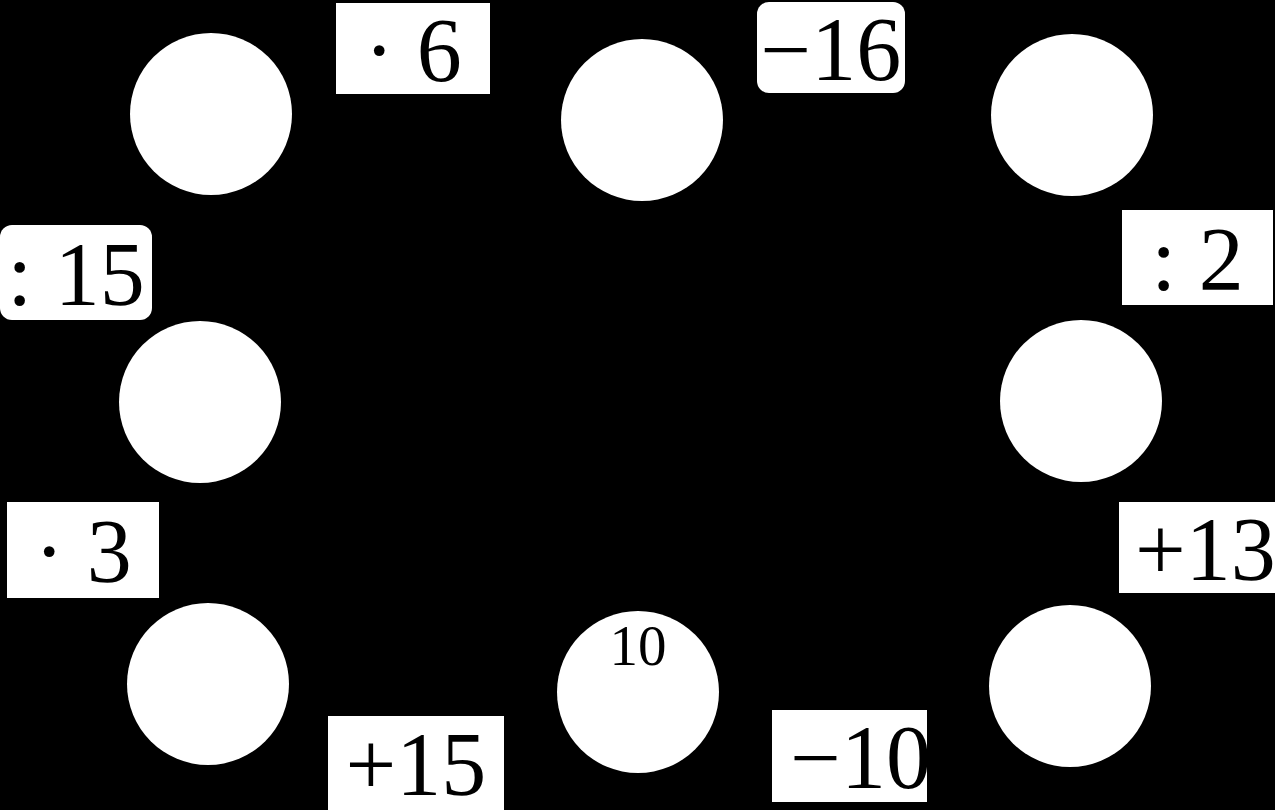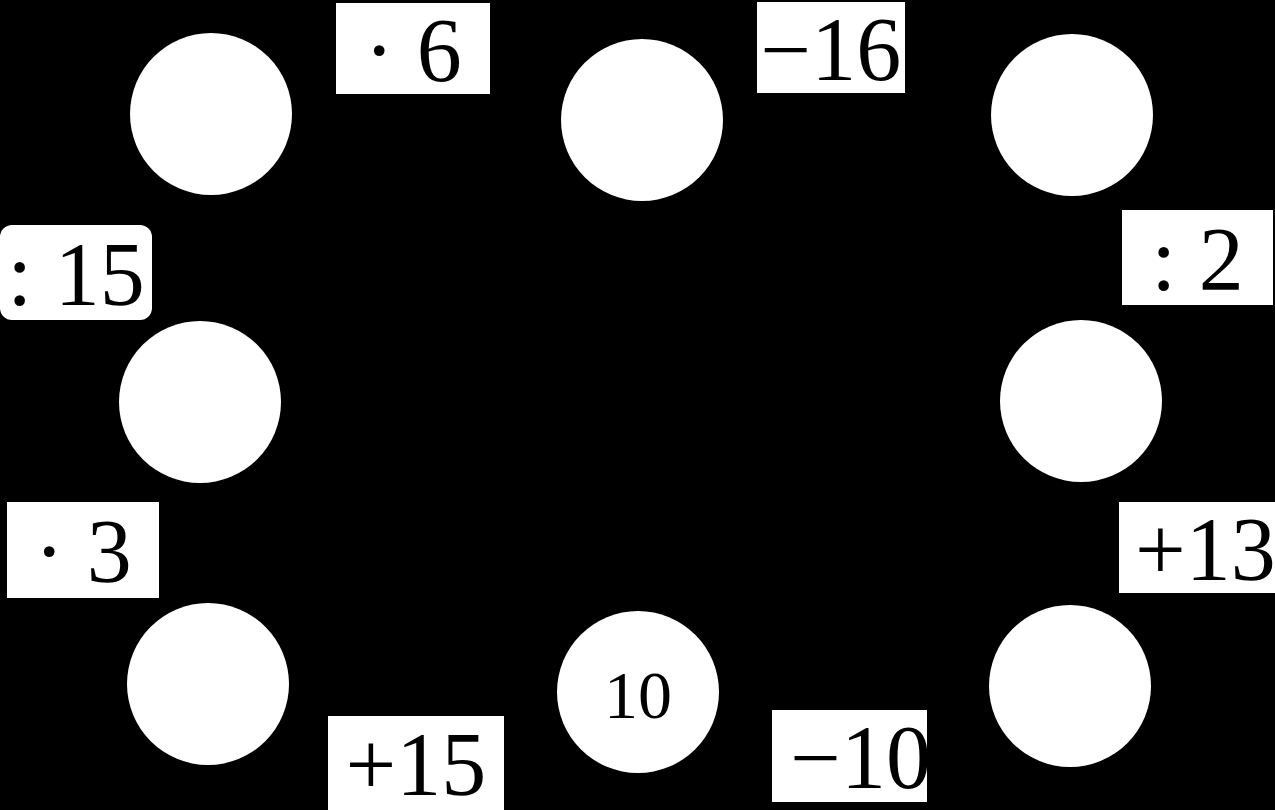--- a/index.html
+++ b/index.html
@@ -16,23 +16,22 @@
     font-family: "Liberation Serif", serif;
   }
   .circle {
     position: absolute;
     width: 162px;
     height: 162px;
     border-radius: 50%;
     background: #ffffff;
     color: #000000;
     display: flex;
-    align-items: center;
     justify-content: center;
-    font-size: 68px;
+    font-size: 57px;
     line-height: 1;
     padding-top: 6px;
     box-sizing: border-box;
   }
   .op {
     position: absolute;
     background: #ffffff;
     color: #000000;
     display: flex;
     align-items: center;
@@ -62,21 +61,21 @@
   <div class="circle" style="left:557px; top:611px;">
     <span>10</span>
   </div>
 
   <div class="circle" style="left:127px; top:603px;"></div>
 
   <div class="circle" style="left:119px; top:321px;"></div>
 
   <div class="op" style="left:336px; top:3px; width:154px; height:91px;">· 6</div>
 
-  <div class="op" style="left:757px; top:2px; width:148px; height:91px;">−16</div>
+  <div class="op" style="left:757px; top:2px; width:148px; height:91px;border-radius:12px;">−16</div>
 
   <div class="op" style="left:1122px; top:210px; width:151px; height:95px;">: 2</div>
 
   <div class="op" style="left:1119px; top:502px; width:173px; height:91px;">+13</div>
 
   <div class="op" style="left:772px; top:710px; width:155px; height:92px;padding-left:22px;">−10</div>
 
   <div class="op" style="left:328px; top:716px; width:176px; height:94px;">+15</div>
 
   <div class="op" style="left:7px; top:502px; width:152px; height:96px;">· 3</div>

